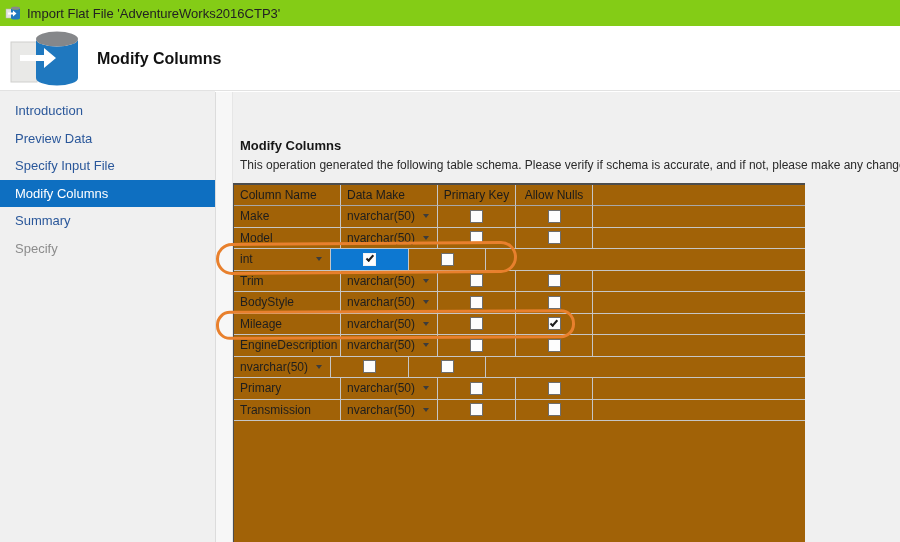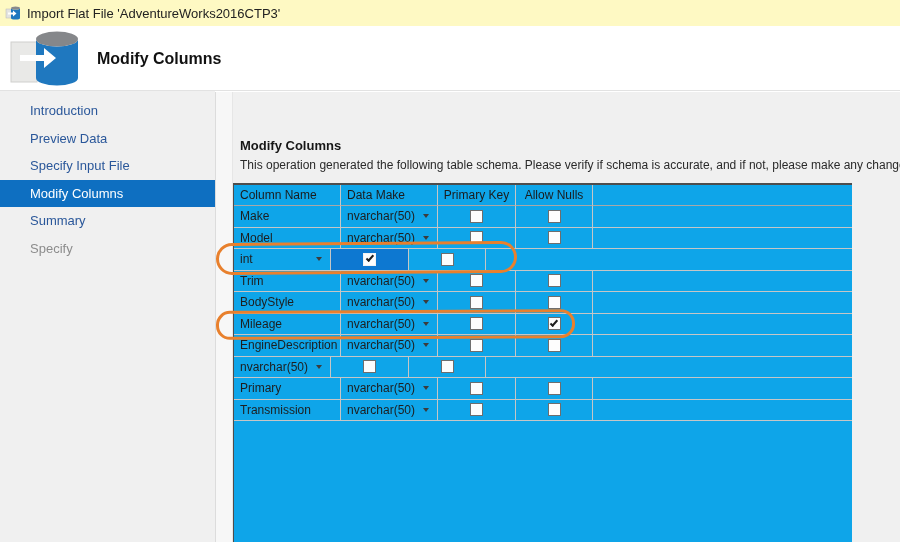--- a/index.html
+++ b/index.html
@@ -10,45 +10,45 @@
     --link-blue:#2a579a;
     --disabled-gray:#8c8c8c;
     --grid-line:#c6c6c6;
     --outer-border:#4d4d4d;
   }
   *{box-sizing:border-box;margin:0;padding:0;}
   html,body{width:900px;height:542px;overflow:hidden;}
   body{font-family:"Liberation Sans",sans-serif;background:#fff;position:relative;color:#1e1e1e;}
 
   
-  .titlebar{position:absolute;left:0;top:0;width:900px;height:26px;background:#fef9c3;display:flex;align-items:center;padding-left:5px;}
+  .titlebar{position:absolute;left:0;top:0;width:900px;height:26px;background:#84cc16;display:flex;align-items:center;padding-left:5px;}
   .titlebar .win-icon{width:16px;height:16px;margin-right:6px;flex:0 0 auto;}
   .titlebar .title-text{font-size:13px;color:#222;}
 
   
   .header{position:absolute;left:0;top:26px;width:900px;height:65px;background:#fff;border-bottom:1px solid #e2e2e2;}
   .header .big-icon{position:absolute;left:8px;top:2px;width:76px;height:62px;}
   .header .page-title{position:absolute;left:97px;top:24px;font-size:16px;font-weight:bold;color:#111;}
 
   
   .lower{position:absolute;left:0;top:92px;width:900px;height:450px;background:var(--sidebar-bg);}
   .divider{position:absolute;left:215px;top:92px;width:18px;height:450px;background:#f7f7f7;border-left:1px solid #dcdcdc;border-right:1px solid #e6e6e6;}
 
   
   .sidebar{position:absolute;left:0;top:91px;width:215px;height:451px;background:var(--sidebar-bg);padding-top:6px;}
-  .nav-item{height:27.5px;line-height:27.5px;padding-left:30px;font-size:13px;color:var(--link-blue);cursor:pointer;white-space:nowrap;}
+  .nav-item{height:27.5px;line-height:27.5px;padding-left:15px;font-size:13px;color:var(--link-blue);cursor:pointer;white-space:nowrap;}
   .nav-item.selected{background:var(--selection-blue);color:#fff;}
   .nav-item.disabled{color:var(--disabled-gray);cursor:default;}
 
   
   .section-title{position:absolute;left:240px;top:138px;font-size:13px;font-weight:bold;color:#161616;}
   .section-desc{position:absolute;left:240px;top:158px;font-size:12px;color:#2a2a2a;white-space:nowrap;}
 
   
-  .grid{position:absolute;left:233px;top:183px;width:619px;height:359px;background:#0ea5e9;border-top:2px solid var(--outer-border);border-left:1px solid var(--outer-border);}
+  .grid{position:absolute;left:233px;top:183px;width:572px;height:359px;background:#a16207;border-top:2px solid var(--outer-border);border-left:1px solid var(--outer-border);}
   .trow{display:flex;width:100%;}
   .cell{border-right:1px solid var(--grid-line);border-bottom:1px solid var(--grid-line);height:21.5px;display:flex;align-items:center;font-size:12px;overflow:hidden;}
   .c-name{width:107px;padding-left:6px;}
   .c-type{width:97px;padding-left:6px;justify-content:space-between;}
   .c-pk{width:78px;justify-content:center;}
   .c-null{width:77px;justify-content:center;}
   .c-rest{flex:1;border-right:none;}
   .hrow .cell{height:21px;border-bottom:1px solid #a8a8a8;color:#1b1b1b;}
   .pk-selected{background:var(--cell-selected-blue);}
   .arrow-btn{width:16px;height:16px;margin-right:3px;display:flex;align-items:center;justify-content:center;flex:0 0 auto;}

